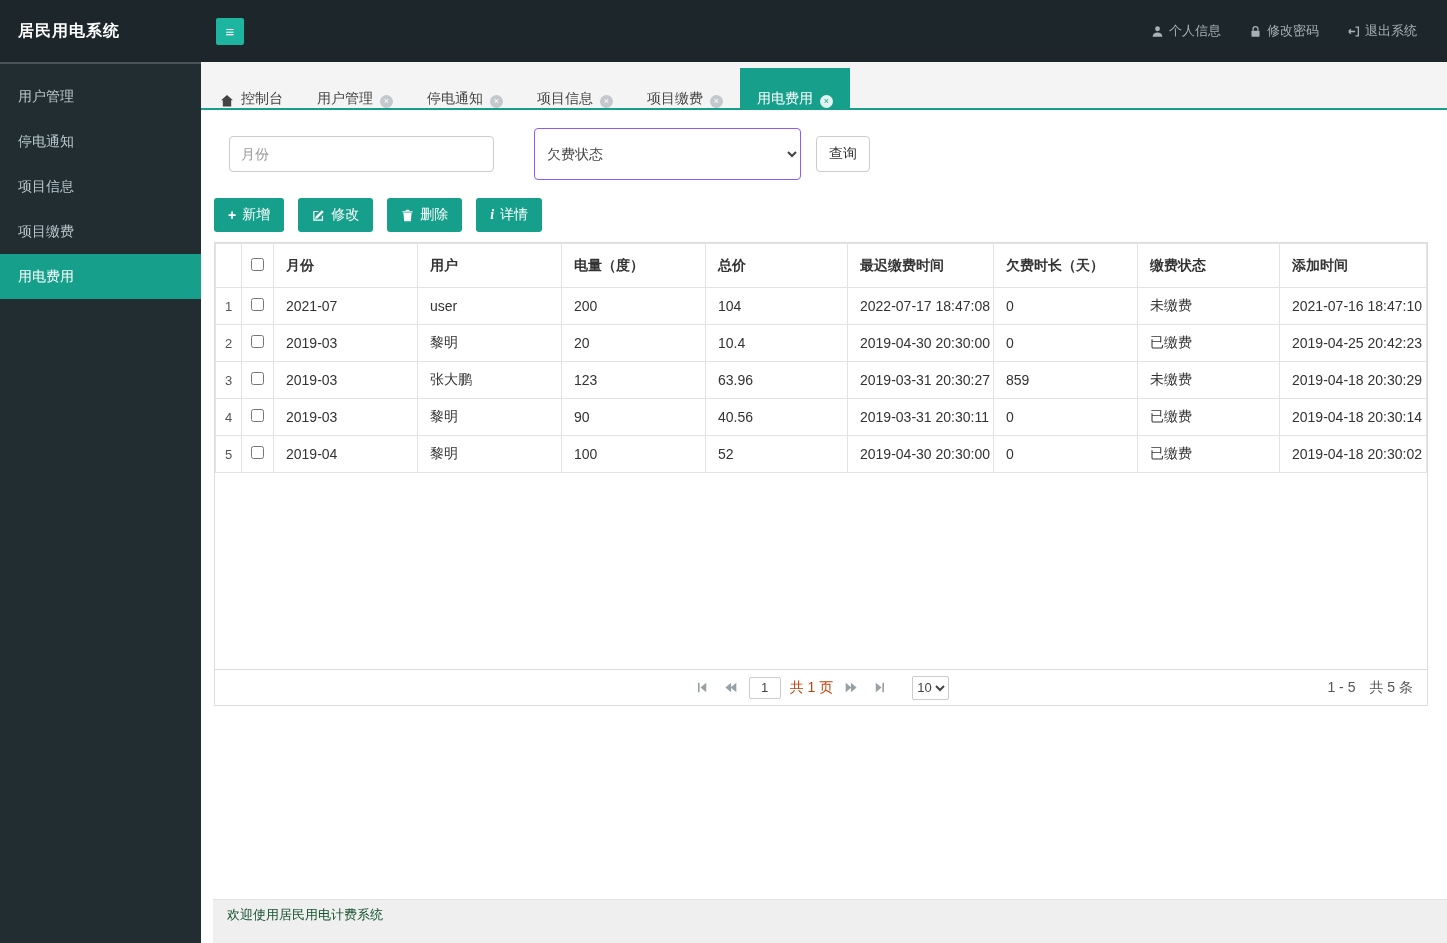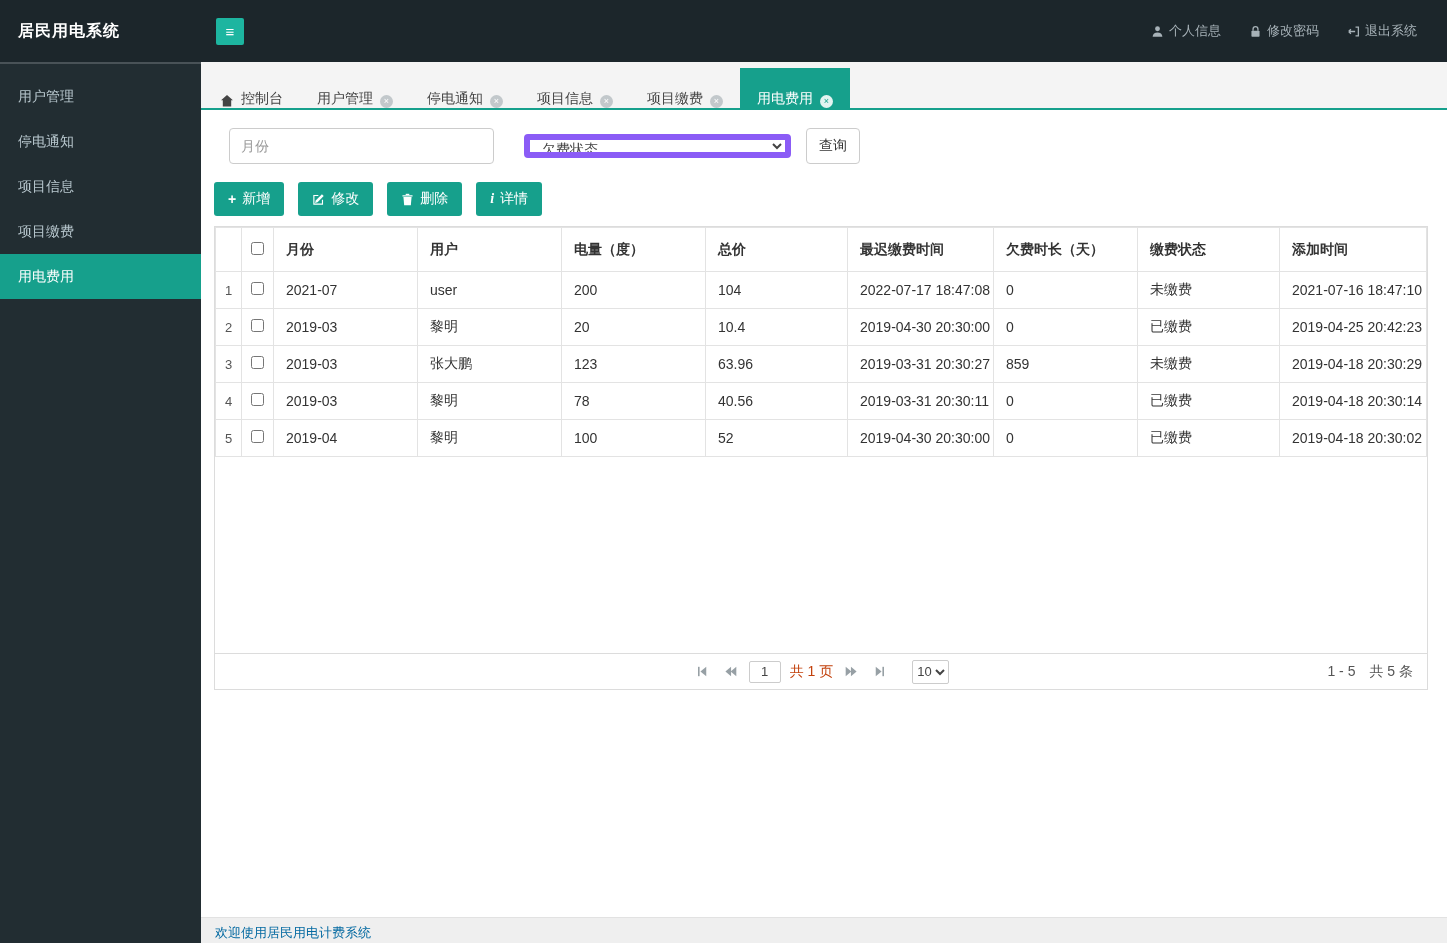--- a/index.html
+++ b/index.html
@@ -37,21 +37,21 @@
   .tab.active { background:var(--accent); color:#fff; }
   .tab .home-ic svg { width:14px; height:14px; fill:#444; display:block; }
   .tab-close { width:13px; height:13px; border-radius:50%; background:#c2c8cb; color:#fff; font-size:9px; line-height:13px; text-align:center; display:inline-block; cursor:pointer; }
   .tab.active .tab-close { background:rgba(255,255,255,0.88); color:var(--accent); }
 
   
   .content { flex:1; padding:18px 19px 0 13px; overflow:hidden; }
   .filter-row { display:flex; align-items:center; margin:0 0 18px 15px; }
   .input-month { width:265px; height:36px; border:1px solid #ccc; border-radius:4px; padding:0 11px; font-size:14px; color:#333; outline:none; }
   .input-month::placeholder { color:#999; }
-  .select-status { width:267px; height:24px; margin-left:30px; border:6px solid #8b5cf6; border-radius:4px; padding:0 8px; font-size:14px; color:#444; background:#fff; outline:none; }
+  .select-status { width:267px; height:52px; margin-left:40px; border:1px solid #8b5cf6; border-radius:4px; padding:0 8px; font-size:14px; color:#444; background:#fff; outline:none; }
   .btn-search { width:54px; height:36px; margin-left:15px; background:#fff; border:1px solid #ccc; border-radius:4px; font-size:14px; color:#333; cursor:pointer; }
 
   .action-row { display:flex; gap:14px; margin-bottom:10px; }
   .btn-accent { height:34px; background:var(--accent); color:#fff; border:none; border-radius:3px; padding:0 14px; font-size:14px; cursor:pointer; display:inline-flex; align-items:center; gap:6px; }
   .btn-accent .btn-ic { font-weight:bold; font-size:14px; line-height:1; }
   .btn-accent .btn-ic.info { font-style:italic; font-family:"Liberation Serif","DejaVu Serif",serif; }
   .btn-accent svg { width:13px; height:13px; fill:#fff; display:block; }
 
   
   .grid-box { border:1px solid #dcdcdc; height:464px; display:flex; flex-direction:column; background:#fff; }
@@ -66,21 +66,21 @@
   .pager { border-top:1px solid #dcdcdc; height:36px; display:flex; align-items:center; padding:0 12px; position:relative; }
   .pager-center { margin:0 auto; display:flex; align-items:center; gap:9px; }
   .pager-btn { background:none; border:none; cursor:pointer; padding:2px; line-height:0; }
   .pager-btn svg { width:15px; height:15px; fill:#97a0a5; display:block; }
   .page-input { width:32px; height:22px; border:1px solid #ccc; border-radius:2px; text-align:center; font-size:13px; color:#444; outline:none; }
   .pager-label { color:#c2410c; font-size:14px; }
   .page-size { height:24px; border:1px solid #ccc; border-radius:2px; font-size:13px; color:#444; background:#fff; margin-left:14px; outline:none; }
   .pager-right { position:absolute; right:14px; color:#555; font-size:14px; }
 
   
-  .footer { height:26px; background:#efefef; border-top:1px solid #e2e2e2; color:#0369a1; font-size:13px; line-height:29px; padding-left:14px; }
+  .footer { height:44px; background:#efefef; border-top:1px solid #e2e2e2; color:#14532d; font-size:13px; line-height:29px; padding-left:14px;margin-left:12px; }
 </style>
 </head>
 <body>
 
 <header class="topbar">
   <div class="logo">居民用电系统</div>
   <button class="hamburger">≡</button>
   <nav class="top-menu">
     <a class="top-link">
       <span>
@@ -258,21 +258,21 @@
               <td>2019-03-31 20:30:27</td>
               <td>859</td>
               <td>未缴费</td>
               <td>2019-04-18 20:30:29</td>
             </tr>
             <tr>
               <td class="col-seq">4</td>
               <td class="col-chk"><input type="checkbox" style=""></td>
               <td>2019-03</td>
               <td>黎明</td>
-              <td>78</td>
+              <td>90</td>
               <td>40.56</td>
               <td>2019-03-31 20:30:11</td>
               <td>0</td>
               <td>已缴费</td>
               <td>2019-04-18 20:30:14</td>
             </tr>
             <tr>
               <td class="col-seq">5</td>
               <td class="col-chk"><input type="checkbox" style=""></td>
               <td>2019-04</td>

